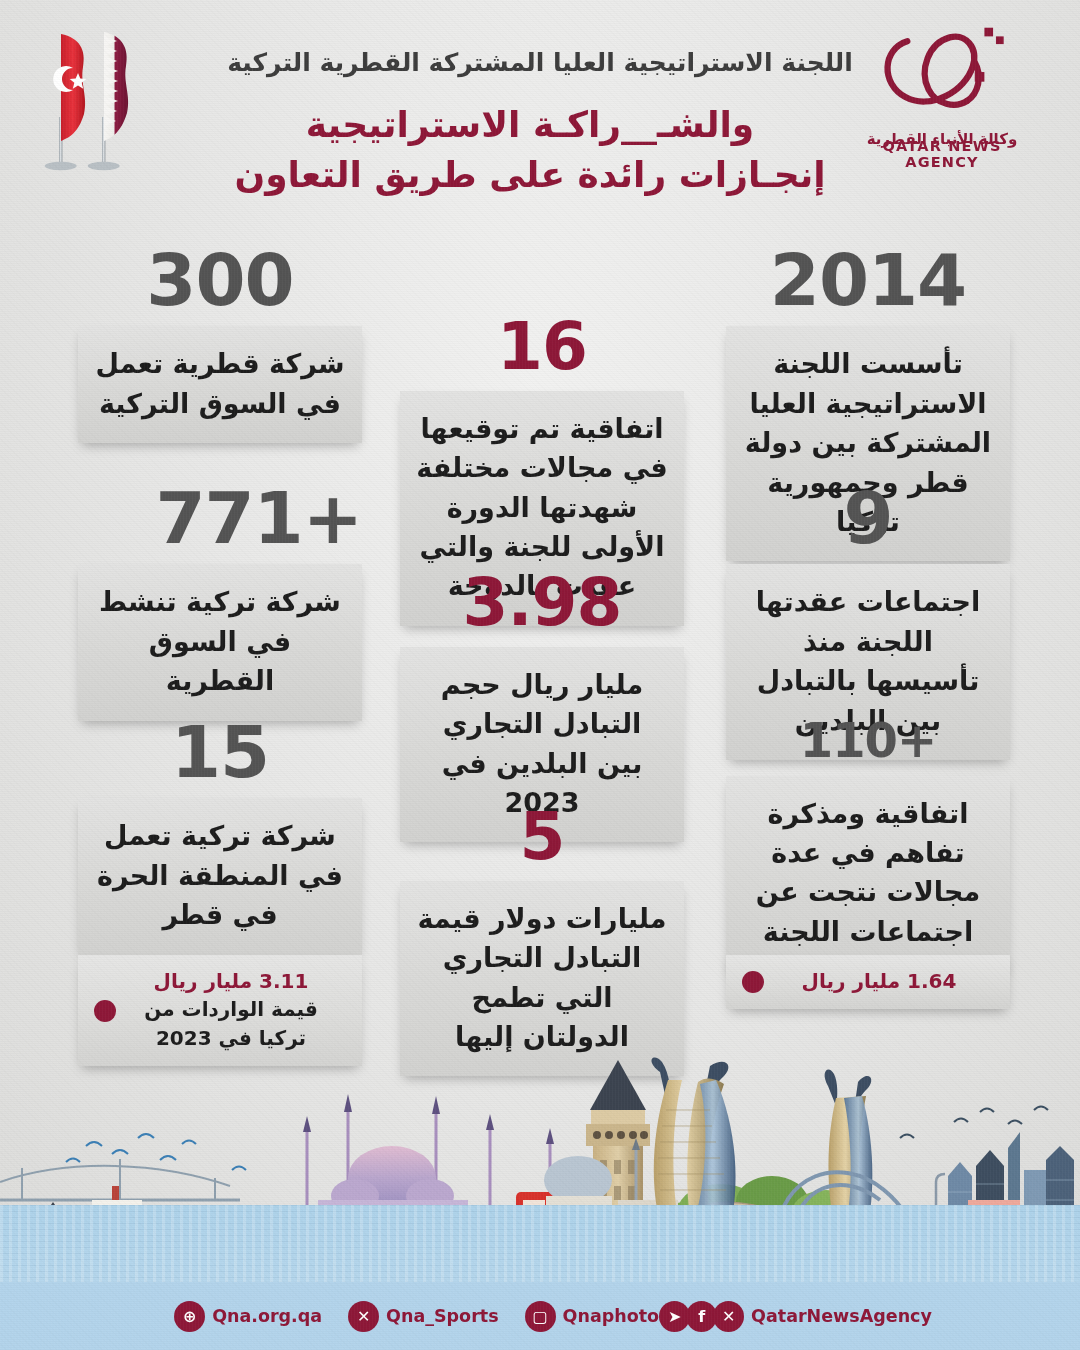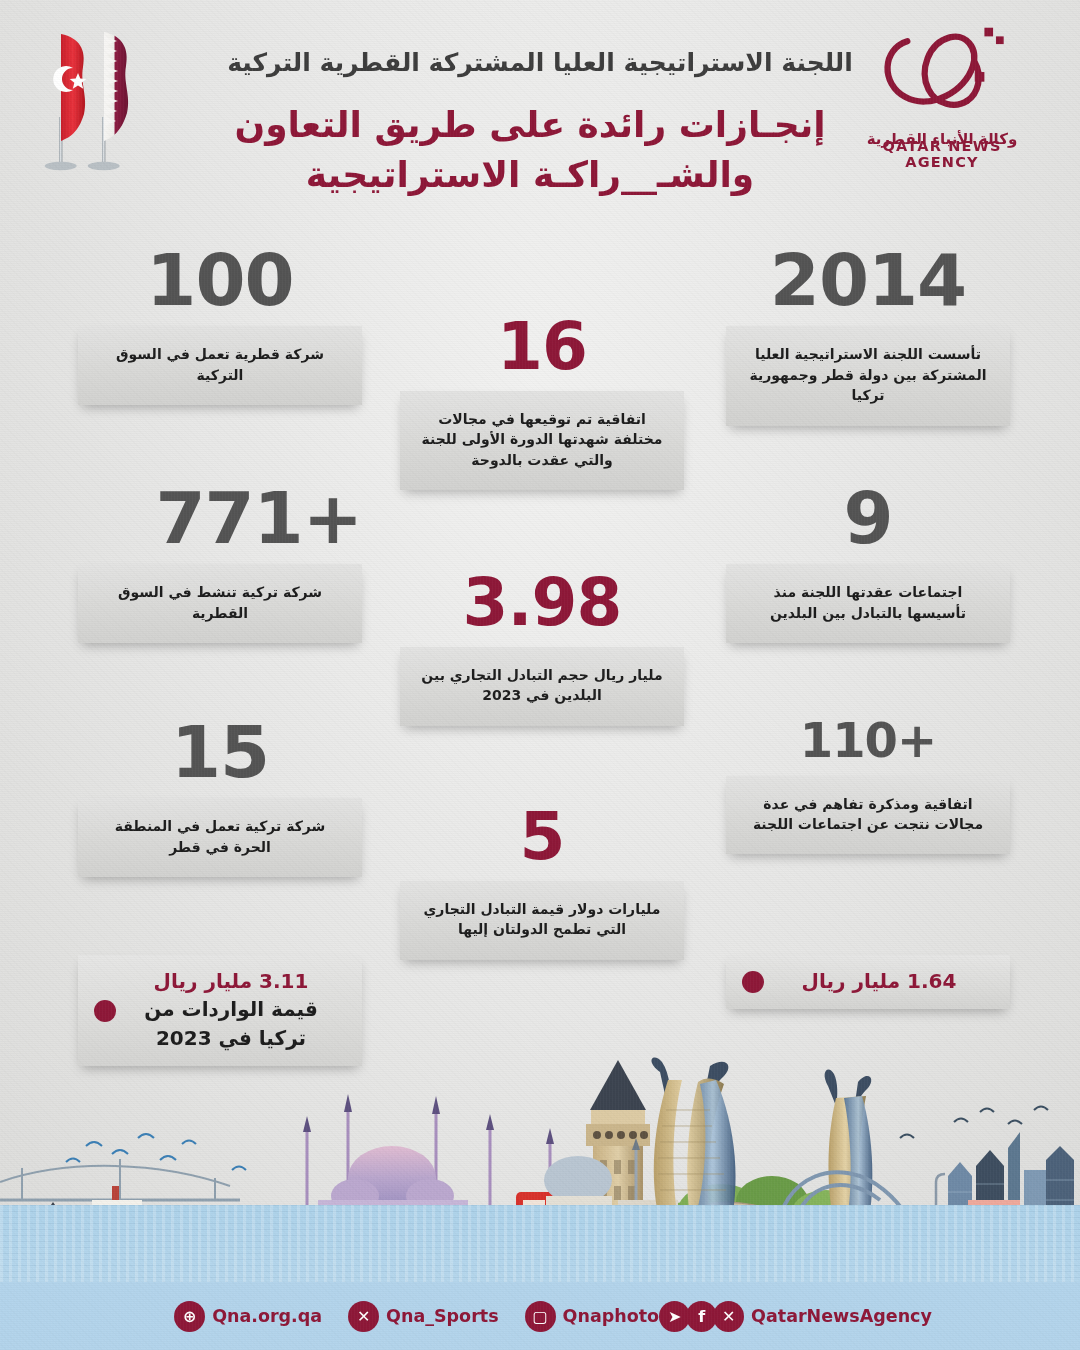--- a/index.html
+++ b/index.html
@@ -68,21 +68,21 @@
     letter-spacing:-1px;
     direction:ltr;
   }
   .stat.grey .num { color:#545454; }
   .stat.maroon .num { color:#8E1838; }
 
   .stat .card {
     margin-top:12px;
     padding:18px 16px 20px;
     text-align:center;
-    font-size:14px;
+    font-size:27px;
     line-height:1.46;
     font-weight:600;
     color:#1d1d1d;
     background:linear-gradient(180deg,#e3e3e2 0%, #d9d9d7 55%, #d2d2d0 100%);
     box-shadow:0 6px 11px -4px rgba(0,0,0,.28);
   }
 
   
   .accent-card {
     position:absolute;
@@ -182,41 +182,41 @@
           <polygon points="74,74 88,79 74,84"></polygon>
           <polygon points="74,84 87,89 74,94"></polygon>
           <polygon points="74,94 86,99 74,104"></polygon>
         </g>
       </svg>
     </div>
 
     <div id="org-title">اللجنة الاستراتيجية العليا المشتركة القطرية التركية</div>
 
     <div id="main-title">
+      <div>والشـ__راكـة الاستراتيجية</div>
       <div>إنجـازات رائدة على طريق التعاون</div>
-      <div>والشـ__راكـة الاستراتيجية</div>
     </div>
 
     <div id="qna-logo">
       <svg viewBox="0 0 160 110" width="160" height="106">
         <g fill="none" stroke="#8E1838" stroke-width="6.5" stroke-linecap="round">
           <path d="M44 22 C 18 30, 16 66, 42 80 C 68 94, 104 74, 112 48 C 118 28, 104 14, 88 18 C 66 24, 56 52, 66 72 C 74 88, 94 92, 106 84"></path>
           <path d="M106 84 C 118 76, 122 58, 114 44"></path>
         </g>
         <rect x="124" y="8" width="9" height="9" fill="#8E1838"></rect>
         <rect x="136" y="17" width="8" height="8" fill="#8E1838"></rect>
         <rect x="114" y="54" width="10" height="10" fill="#8E1838"></rect>
       </svg>
       <div class="qna-ar">وكالة الأنباء القطرية</div>
       <div class="qna-en">QATAR NEWS AGENCY</div>
     </div>
   </div>
 
   <div class="stat grey" style="left:78px; top:246px; width:284px;">
-    <div class="num" style="font-size:72px;">100</div>
+    <div class="num" style="font-size:72px;">300</div>
     <div class="card">شركة قطرية تعمل في السوق التركية</div>
   </div>
 
   <div class="stat grey" style="left:78px; top:484px; width:284px;">
     <div class="num" style="font-size:72px;text-align:right;">771+</div>
     <div class="card">شركة تركية تنشط في السوق القطرية</div>
   </div>
 
   <div class="stat grey" style="left:78px; top:718px; width:284px;">
     <div class="num" style="font-size:72px;">15</div>

